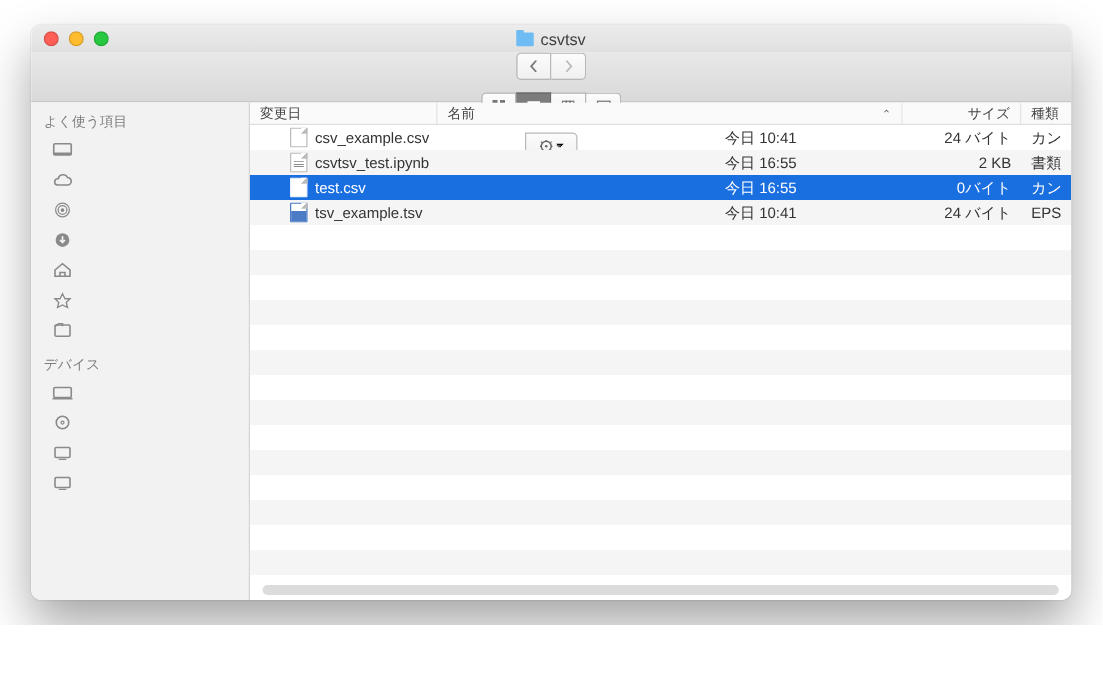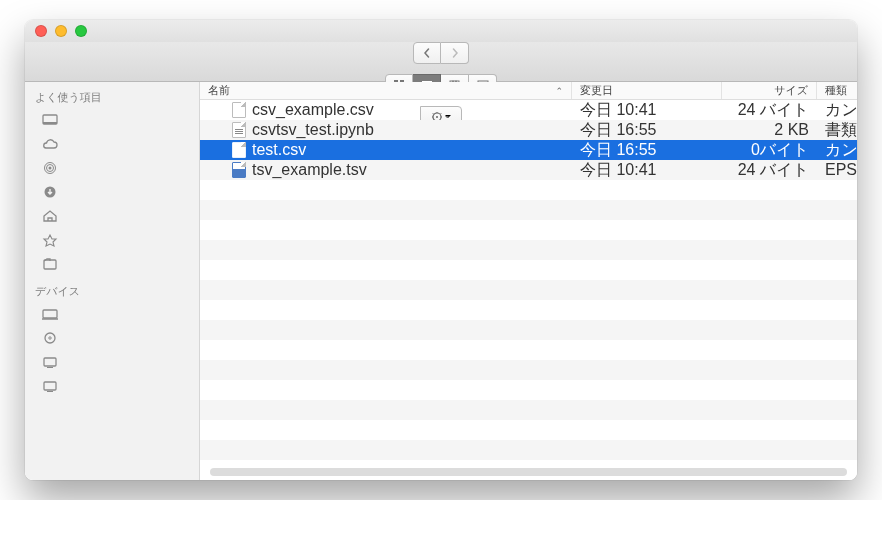--- a/index.html
+++ b/index.html
@@ -30,21 +30,21 @@
   .resize-handle { position:absolute; top:0; right:-2px; width:4px; height:100%; cursor:col-resize; }
   .main { flex:1; display:flex; flex-direction:column; overflow:hidden; }
   .cols { height:18px; border-bottom:1px solid #dedede; background:#fafafa; display:flex; font-size:11px; color:#444; }
   .col { display:flex; align-items:center; padding:0 8px; border-right:1px solid #e3e3e3; }
   .col.name { flex:1; position:relative; }
   .col.date { width:150px; }
   .col.size { width:95px; justify-content:flex-end; }
   .col.kind { width:40px; border-right:none; }
   .sort-ind { position:absolute; right:8px; font-size:9px; color:#666; }
   .rows { flex:1; overflow:hidden; position:relative; }
-  .row { height:20px; display:flex; align-items:center; font-size:16px; color:#333; }
+  .row { height:20px; display:flex; align-items:center; font-size:12px; color:#333; }
   .row:nth-child(even) { background:#f5f5f5; }
   .row.selected { background:#1a6fe0; color:#fff; }
   .cell { padding:0 8px; overflow:hidden; white-space:nowrap; }
   .cell.name { flex:1; display:flex; align-items:center; gap:6px; padding-left:32px; }
   .cell.date { width:150px; }
   .cell.size { width:95px; text-align:right; }
   .cell.kind { width:40px; }
   .file-ic { width:14px; height:16px; background:#fff; border:1px solid #bcbcbc; border-radius:1px; position:relative; flex-shrink:0; }
   .file-ic::after { content:""; position:absolute; top:-1px; right:-1px; width:5px; height:5px; background:linear-gradient(135deg,#fff 48%, #bcbcbc 50%); }
   .row.selected .file-ic { border-color:#e8f1fc; }
@@ -58,20 +58,24 @@
 <body>
 
 <div class="shadow-wrap">
 
   <div class="titlebar">
     <div class="traffic">
       <div class="tl red"></div>
       <div class="tl yellow"></div>
       <div class="tl green"></div>
     </div>
+    <div class="title-center">
+      <span class="folder-mini"></span>
+      <span>csvtsv</span>
+    </div>
   </div>
 
   <div class="toolbar">
     <div class="btn-group">
       <div class="tb-btn">
         <svg width="10" height="10" viewBox="0 0 10 10">
             <path d="M6.5 1L3 5l3.5 4" stroke="#777" stroke-width="1.5" fill="none" stroke-linecap="round"></path>
           </svg>
       </div>
       <div class="tb-btn">
@@ -234,27 +238,27 @@
             <rect x="3" y="3" width="12" height="8" rx="1" fill="none" stroke="#8a8a8a" stroke-width="1.3"></rect>
             <rect x="6" y="12" width="6" height="1" fill="#8a8a8a"></rect>
           </svg>
       </div>
 
       <div class="resize-handle"></div>
     </div>
 
     <div class="main">
       <div class="cols">
+        <div class="col date">
+            <span>変更日</span>
+          </div>
         <div class="col name">
           <span>名前</span>
           <span class="sort-ind">⌃</span>
         </div>
-        <div class="col date">
-            <span>変更日</span>
-          </div>
         <div class="col size">
             <span>サイズ</span>
           </div>
         <div class="col kind">
             <span>種類</span>
           </div>
       </div>
 
       <div class="rows">
         <div id="rows-host">

